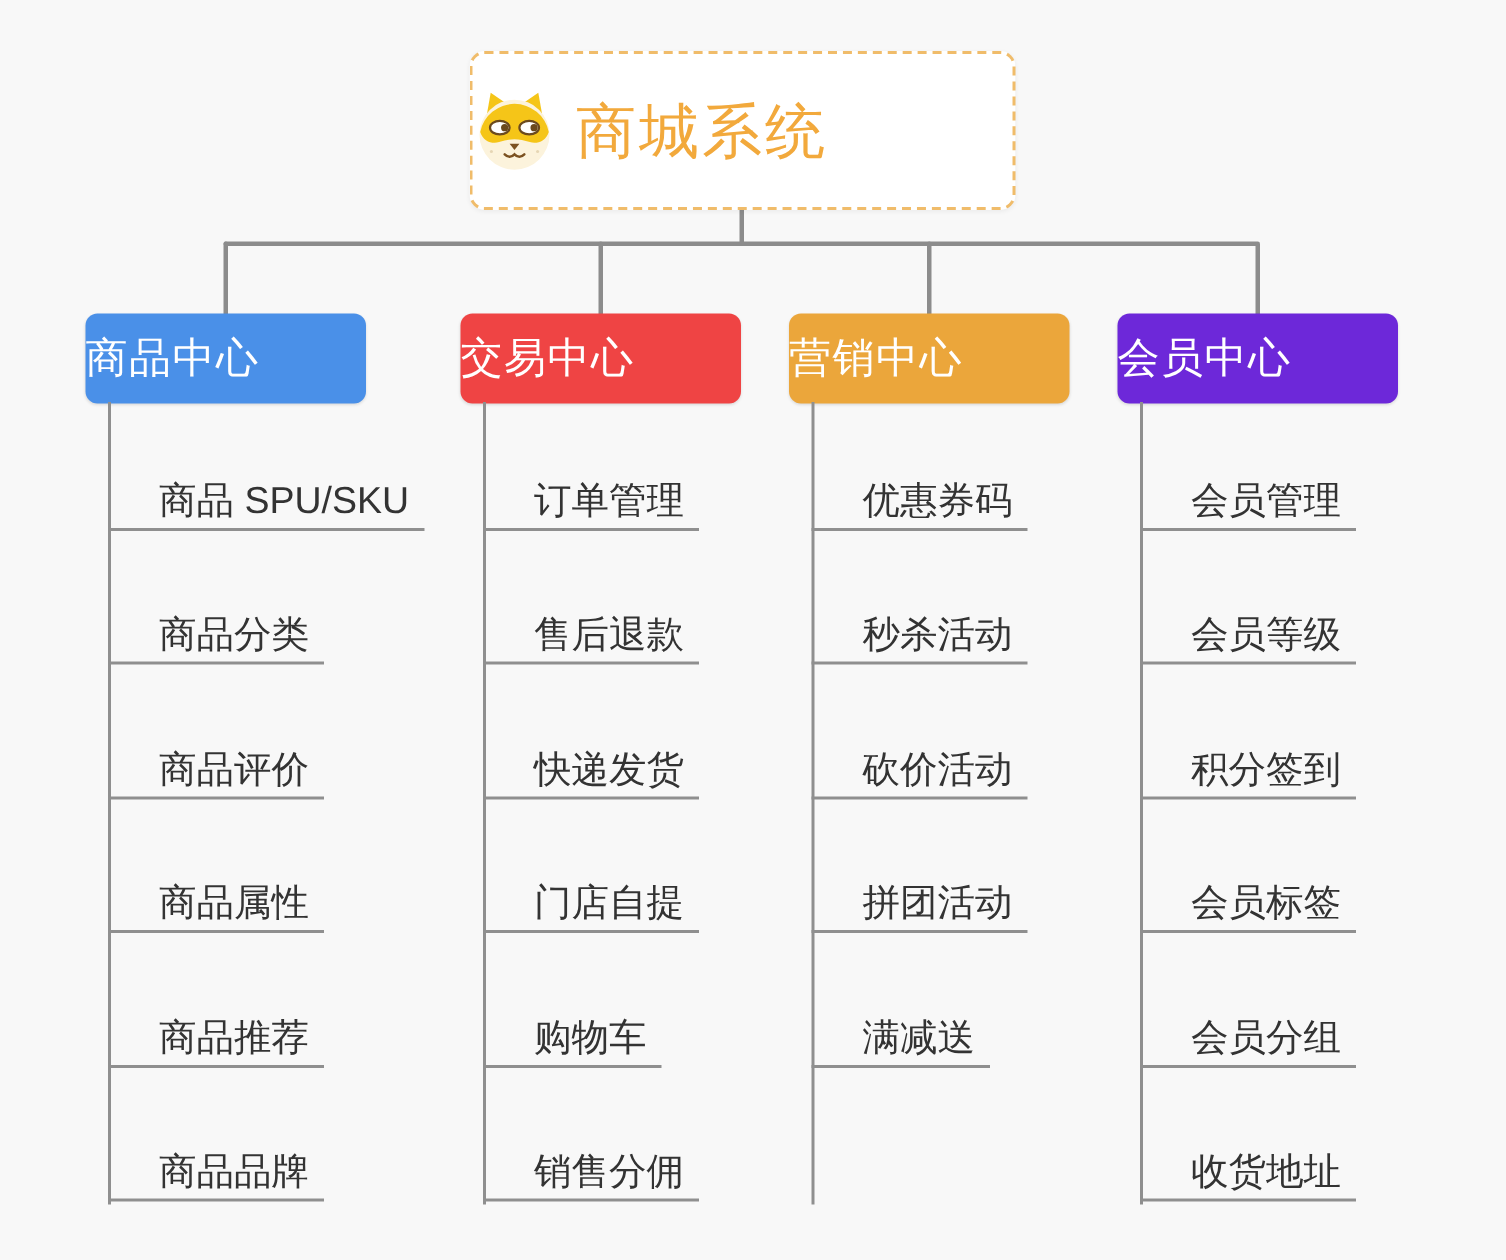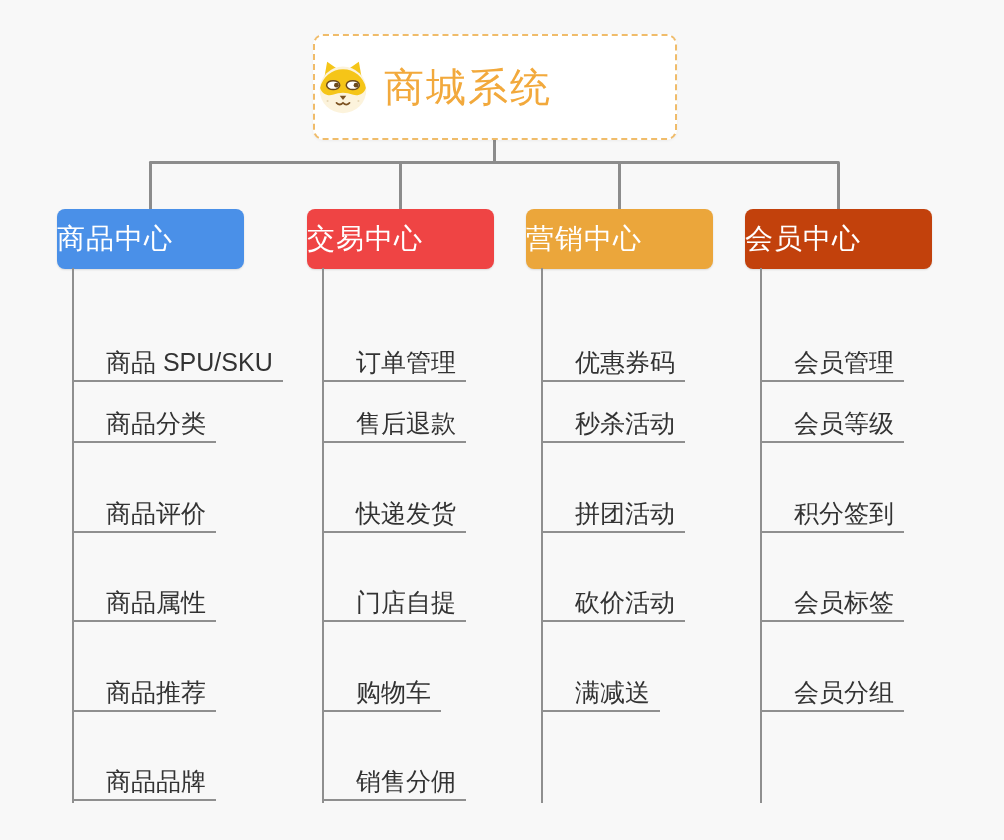--- a/index.html
+++ b/index.html
@@ -34,21 +34,21 @@
   .branch-0{left:57px;} .branch-1{left:307px;} .branch-2{left:526px;} .branch-3{left:745px;}
 
   
   .col{position:absolute; top:268px; width:250px; height:535px;}
   .col-0{left:72px;} .col-1{left:322px;text-align:center;} .col-2{left:541px;} .col-3{left:760px;}
   .col::before{content:""; position:absolute; left:0; top:0; width:2px; height:535px;
     background:var(--leaf_line);}
   .leaf{position:absolute; left:0; height:40px; display:flex; align-items:flex-end;
     padding:0 10px 4px 34px; border-bottom:2px solid var(--leaf_line);
     font-size:25px; color:var(--leaf_text); white-space:nowrap; line-height:1.1;}
-  .leaf:nth-child(1){top:46px;margin-top:28px;}  .leaf:nth-child(2){top:135px;}
+  .leaf:nth-child(1){top:46px;}  .leaf:nth-child(2){top:135px;}
   .leaf:nth-child(3){top:225px;} .leaf:nth-child(4){top:314px;}
   .leaf:nth-child(5){top:404px;} .leaf:nth-child(6){top:493px;}
 </style>
 </head>
 <body>
 
 <div class="canvas">
 
   <div class="conn stub"></div>
   <div class="conn rail"></div>
@@ -79,21 +79,21 @@
 
   <div class="branch branch-0" style="background-color: rgb(74, 144, 232);">
     <span>商品中心</span>
   </div>
   <div class="branch branch-1" style="background-color: #ef4444;">
     <span>交易中心</span>
   </div>
   <div class="branch branch-2" style="background-color: rgb(235, 166, 59);">
     <span>营销中心</span>
   </div>
-  <div class="branch branch-3" style="background-color: #c2410c;">
+  <div class="branch branch-3" style="background-color: #6d28d9;">
     <span>会员中心</span>
   </div>
 
   <div class="col col-0">
     <div class="leaf">商品 SPU/SKU</div>
     <div class="leaf">商品分类</div>
     <div class="leaf">商品评价</div>
     <div class="leaf">商品属性</div>
     <div class="leaf">商品推荐</div>
     <div class="leaf">商品品牌</div>
@@ -104,26 +104,27 @@
     <div class="leaf">售后退款</div>
     <div class="leaf">快递发货</div>
     <div class="leaf">门店自提</div>
     <div class="leaf">购物车</div>
     <div class="leaf">销售分佣</div>
   </div>
 
   <div class="col col-2">
     <div class="leaf">优惠券码</div>
     <div class="leaf">秒杀活动</div>
+    <div class="leaf">砍价活动</div>
     <div class="leaf">拼团活动</div>
-    <div class="leaf">砍价活动</div>
     <div class="leaf">满减送</div>
   </div>
 
   <div class="col col-3">
     <div class="leaf">会员管理</div>
     <div class="leaf">会员等级</div>
     <div class="leaf">积分签到</div>
     <div class="leaf">会员标签</div>
     <div class="leaf">会员分组</div>
+    <div class="leaf">收货地址</div>
   </div>
 
 </div>
 
 </body></html>

